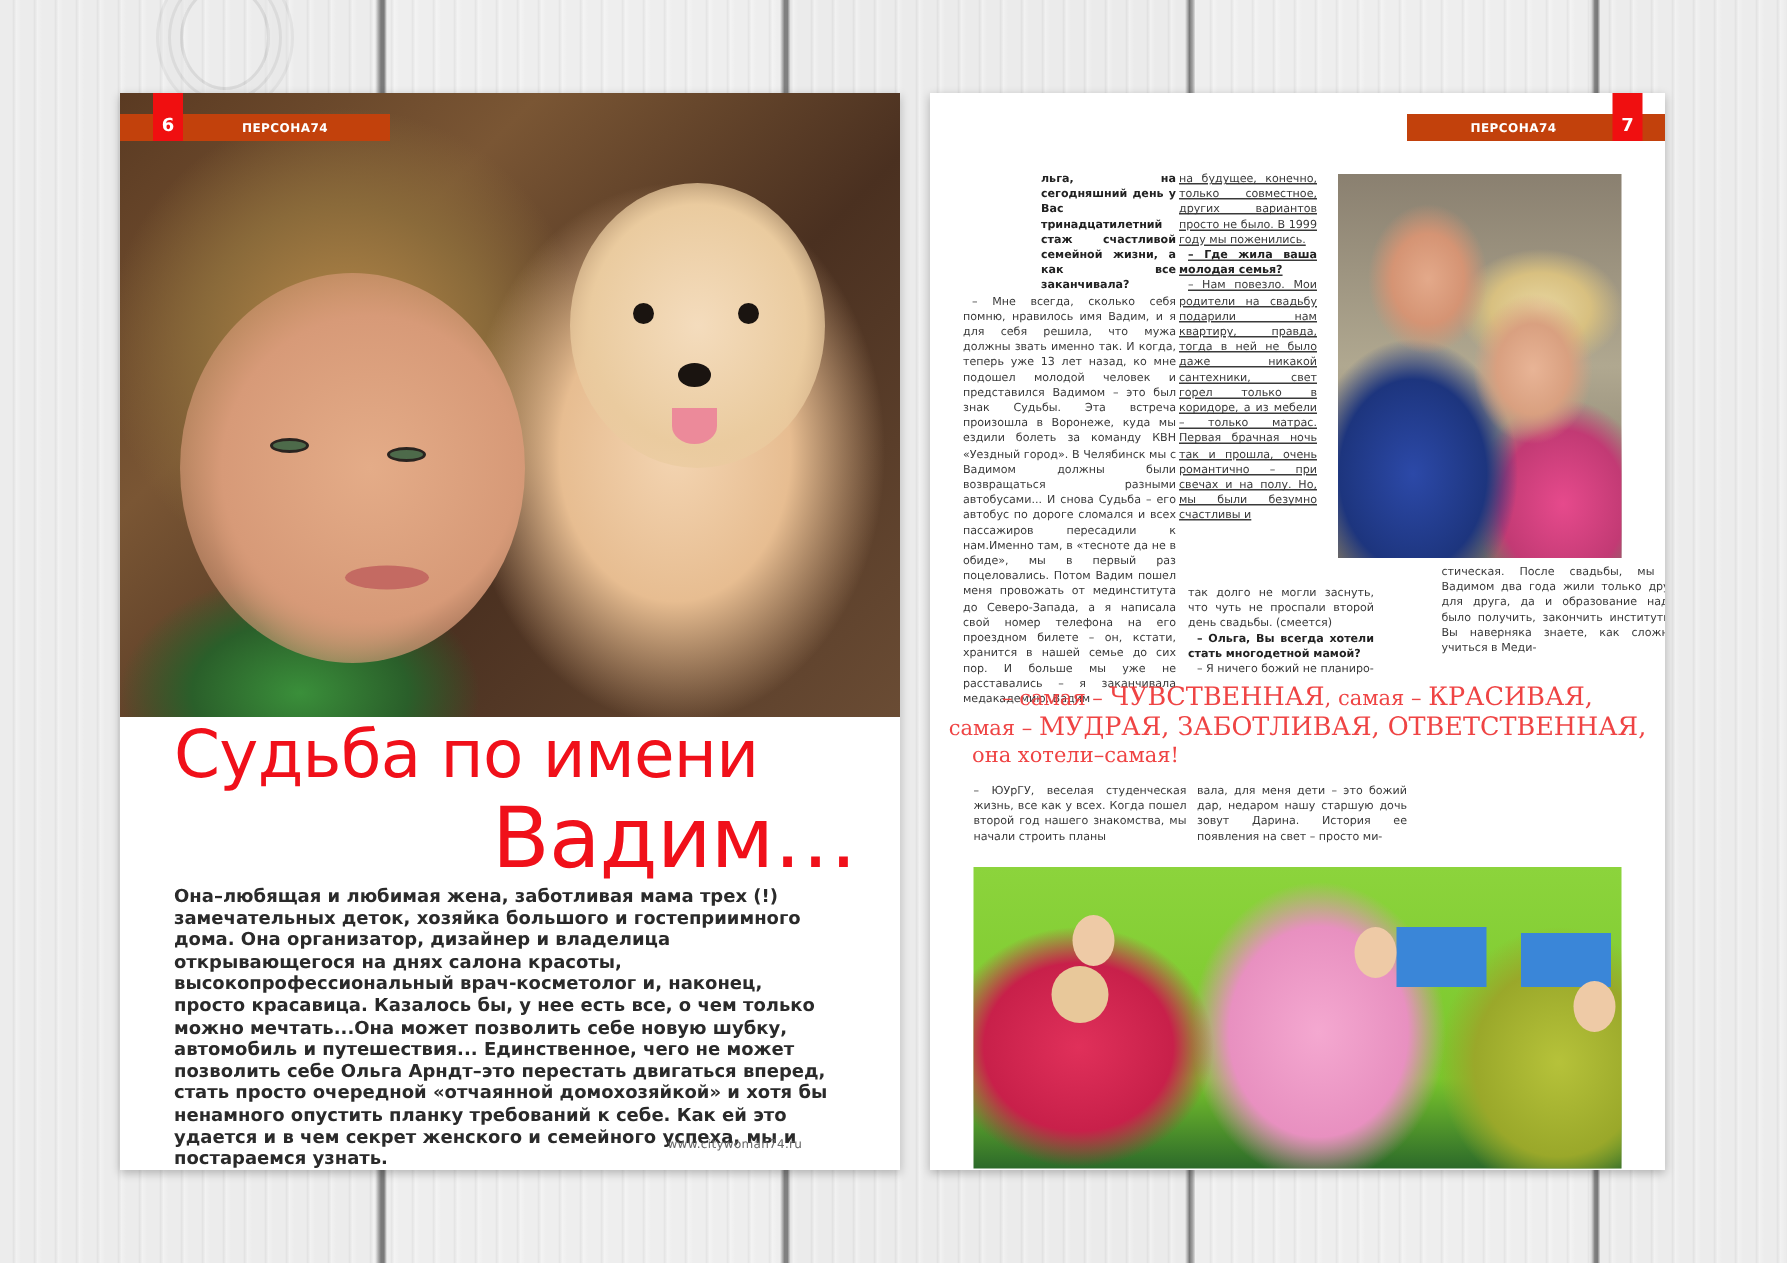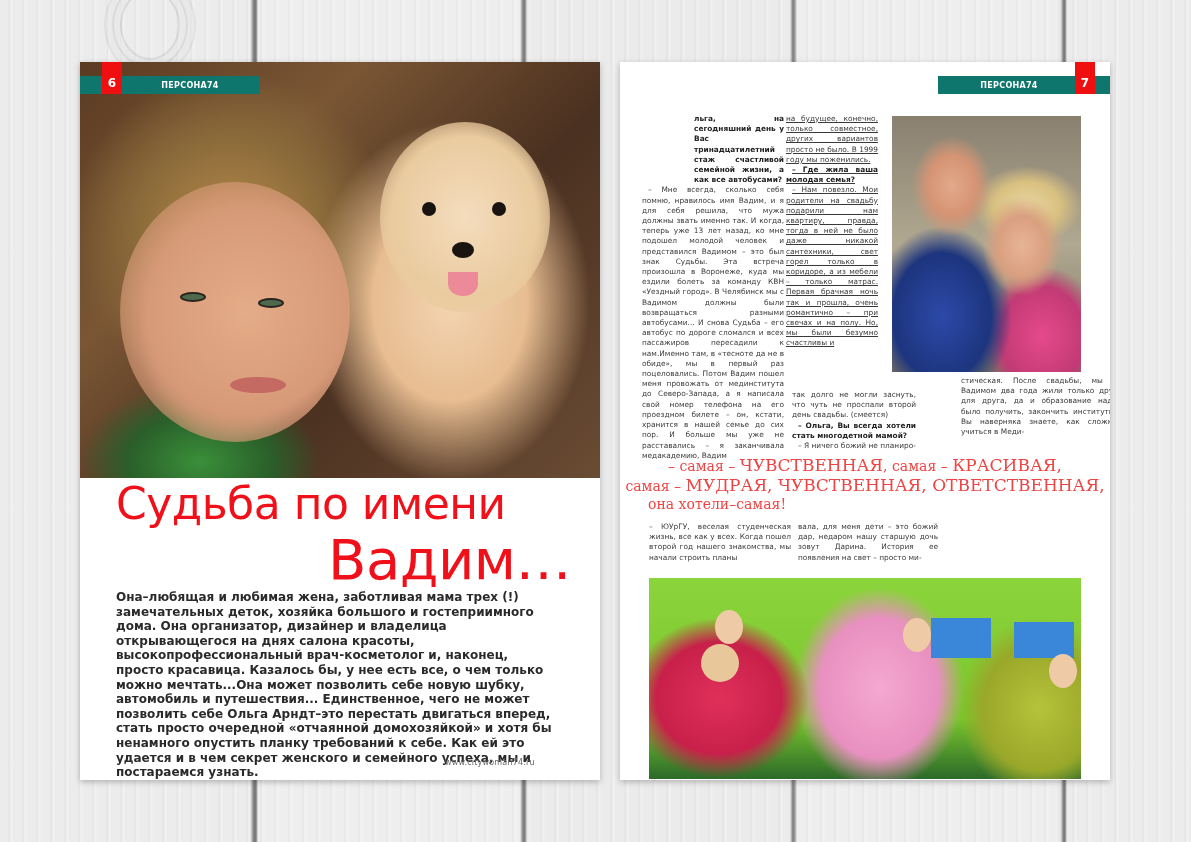--- a/index.html
+++ b/index.html
@@ -22,21 +22,21 @@
     }
     .page {
       position: absolute; top: 62px; height: 718px; background: #fff;
       box-shadow: 0 2px 6px rgba(0,0,0,0.25);
       overflow: hidden;
     }
     .page-left { left: 80px; width: 520px; }
     .page-right { left: 620px; width: 490px; }
 
     .header-bar {
-      position: absolute; top: 14px; height: 18px; background: #0f766e;
+      position: absolute; top: 14px; height: 18px; background: #c2410c;
       color: #fff; font-size: 8px; font-weight: bold; letter-spacing: 0.3px;
       display: flex; align-items: center; justify-content: center;
     }
     .page-num {
       position: absolute; top: 0; height: 32px; width: 20px; background: #f00f10;
       color: #fff; font-size: 12px; font-weight: bold;
       display: flex; align-items: flex-end; justify-content: center; padding-bottom: 4px;
     }
 
     
@@ -154,21 +154,21 @@
 
 <div class="page page-right">
   <div class="header-bar" style="left:318px;width:172px;padding-right:30px;">
     <span>ПЕРСОНА74</span>
   </div>
   <div class="page-num" style="left:455px;">
     <span>7</span>
   </div>
 
   <div class="col" style="left:22px;top:52px;width:142px;">
-    <p class="q" style="padding-left:52px;">льга, на сегодняшний день у Вас тринадцатилетний стаж счастливой семейной жизни, а как все автобусами?</p>
+    <p class="q" style="padding-left:52px;">льга, на сегодняшний день у Вас тринадцатилетний стаж счастливой семейной жизни, а как все заканчивала?</p>
     <p class="ind">– Мне всегда, сколько себя помню, нравилось имя Вадим, и я для себя решила, что мужа должны звать именно так. И когда, теперь уже 13 лет назад, ко мне подошел молодой человек и представился Вадимом – это был знак Судьбы. Эта встреча произошла в Воронеже, куда мы ездили болеть за команду КВН «Уездный город». В Челябинск мы с Вадимом должны были возвращаться разными автобусами... И снова Судьба – его автобус по дороге сломался и всех пассажиров пересадили к нам.Именно там, в «тесноте да не в обиде», мы в первый раз поцеловались. Потом Вадим пошел меня провожать от мединститута до Северо-Запада, а я написала свой номер телефона на его  проездном билете – он, кстати, хранится в нашей семье до сих пор. И больше мы уже не расставались – я заканчивала медакадемию, Вадим</p>
   </div>
 
   <div class="col" style="left:166px;top:52px;width:92px;text-decoration:underline;">
     <p>на будущее, конечно, только совместное, других вариантов просто не было. В 1999 году мы поженились.</p>
     <p class="q ind">– Где жила ваша молодая семья?</p>
     <p class="ind">– Нам повезло. Мои родители на свадьбу  подарили нам квартиру, правда, тогда в ней не было даже никакой сантехники, свет горел только в коридоре, а из мебели – только матрас.   Первая брачная ночь так и прошла, очень романтично – при свечах и на полу. Но, мы были безумно счастливы и</p>
   </div>
 
   <div class="couple-photo"></div>
@@ -181,21 +181,21 @@
 
   <div class="col" style="left:305px;top:314px;width:156px;margin-left:36px;">
     <p>стическая. После свадьбы, мы с Вадимом два года жили только друг для друга, да и образование надо было получить, закончить институты. Вы наверняка знаете, как сложно учиться в Меди-</p>
   </div>
 
   <div class="pullquote">
     <div>
       <span class="small">– самая – </span><span>ЧУВСТВЕННАЯ</span><span class="small">, самая – </span><span>КРАСИВАЯ,</span>
     </div>
     <div>
-      <span class="small">самая – </span><span>МУДРАЯ, ЧУВСТВЕННАЯ, ОТВЕТСТВЕННАЯ,</span>
+      <span class="small">самая – </span><span>МУДРАЯ, ЗАБОТЛИВАЯ, ОТВЕТСТВЕННАЯ,</span>
     </div>
     <div class="small" style="text-align:left;padding-left:28px;">она хотели–самая!</div>
   </div>
 
   <div class="col" style="left:29px;top:460px;width:142px;">– ЮУрГУ, веселая студенческая жизнь, все как у всех. Когда пошел второй год нашего знакомства, мы начали строить планы</div>
   <div class="col" style="left:178px;top:460px;width:140px;">вала, для меня дети – это божий дар,  недаром нашу старшую дочь зовут Дарина. История ее появления на свет – просто ми-</div>
 
   <div class="kids-photo">
     <div class="chair" style="left:282px;top:40px;width:60px;height:40px;"></div>
     <div class="chair" style="left:365px;top:44px;width:60px;height:36px;"></div>

